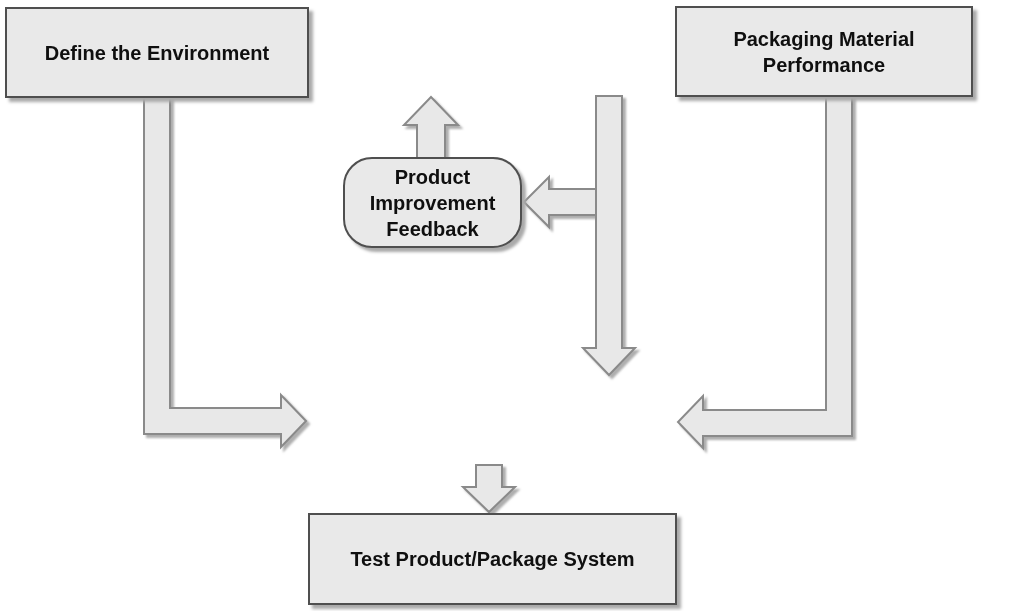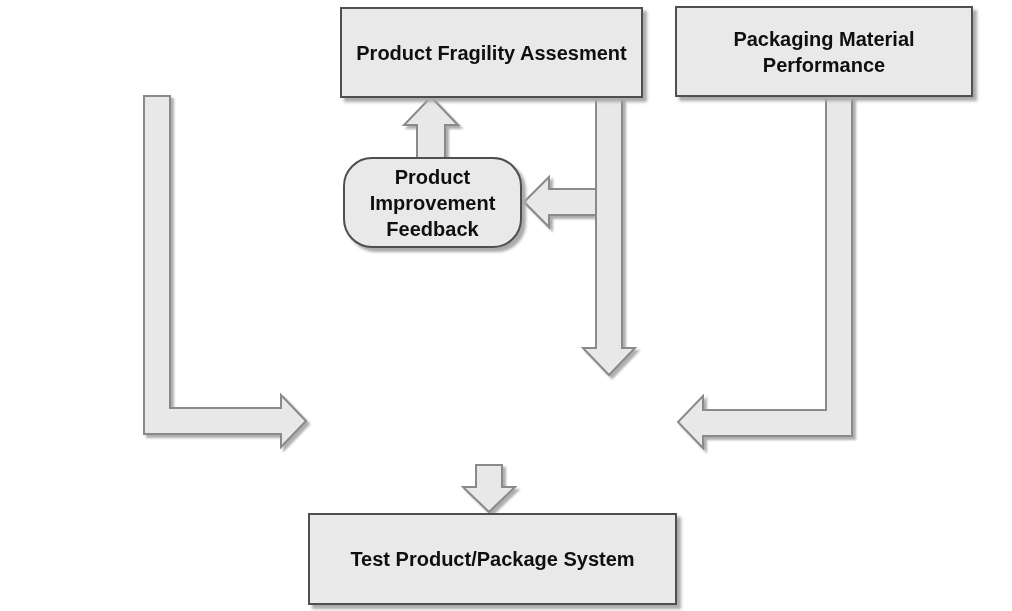--- a/index.html
+++ b/index.html
@@ -69,24 +69,24 @@
 
     <polygon filter="url(#ds)" points="596,96 596,348 583,348 609,375 635,348 622,348 622,96"></polygon>
 
     <polygon filter="url(#ds)" points="417,159 417,125 404,125 431,97 458,125 445,125 445,159"></polygon>
 
     <polygon filter="url(#ds)" points="826,95 826,410 703,410 703,396 678,422 703,448 703,436 852,436 852,95"></polygon>
 
     <polygon filter="url(#ds)" points="476,465 476,487 463,487 489,512 515,487 502,487 502,465"></polygon>
   </svg>
 
+  <div class="node" id="node-define">
+    <span class="label">Define the Environment</span>
+  </div>
 
-  <div class="node" id="node-fragility">
-    <span class="label">Product Fragility Assesment</span>
-  </div>
 
   <div class="node" id="node-packaging">
     <span class="label">Packaging Material Performance</span>
   </div>
 
   <div class="node" id="node-feedback">
     <span class="label">Product
 Improvement
 Feedback</span>
   </div>

